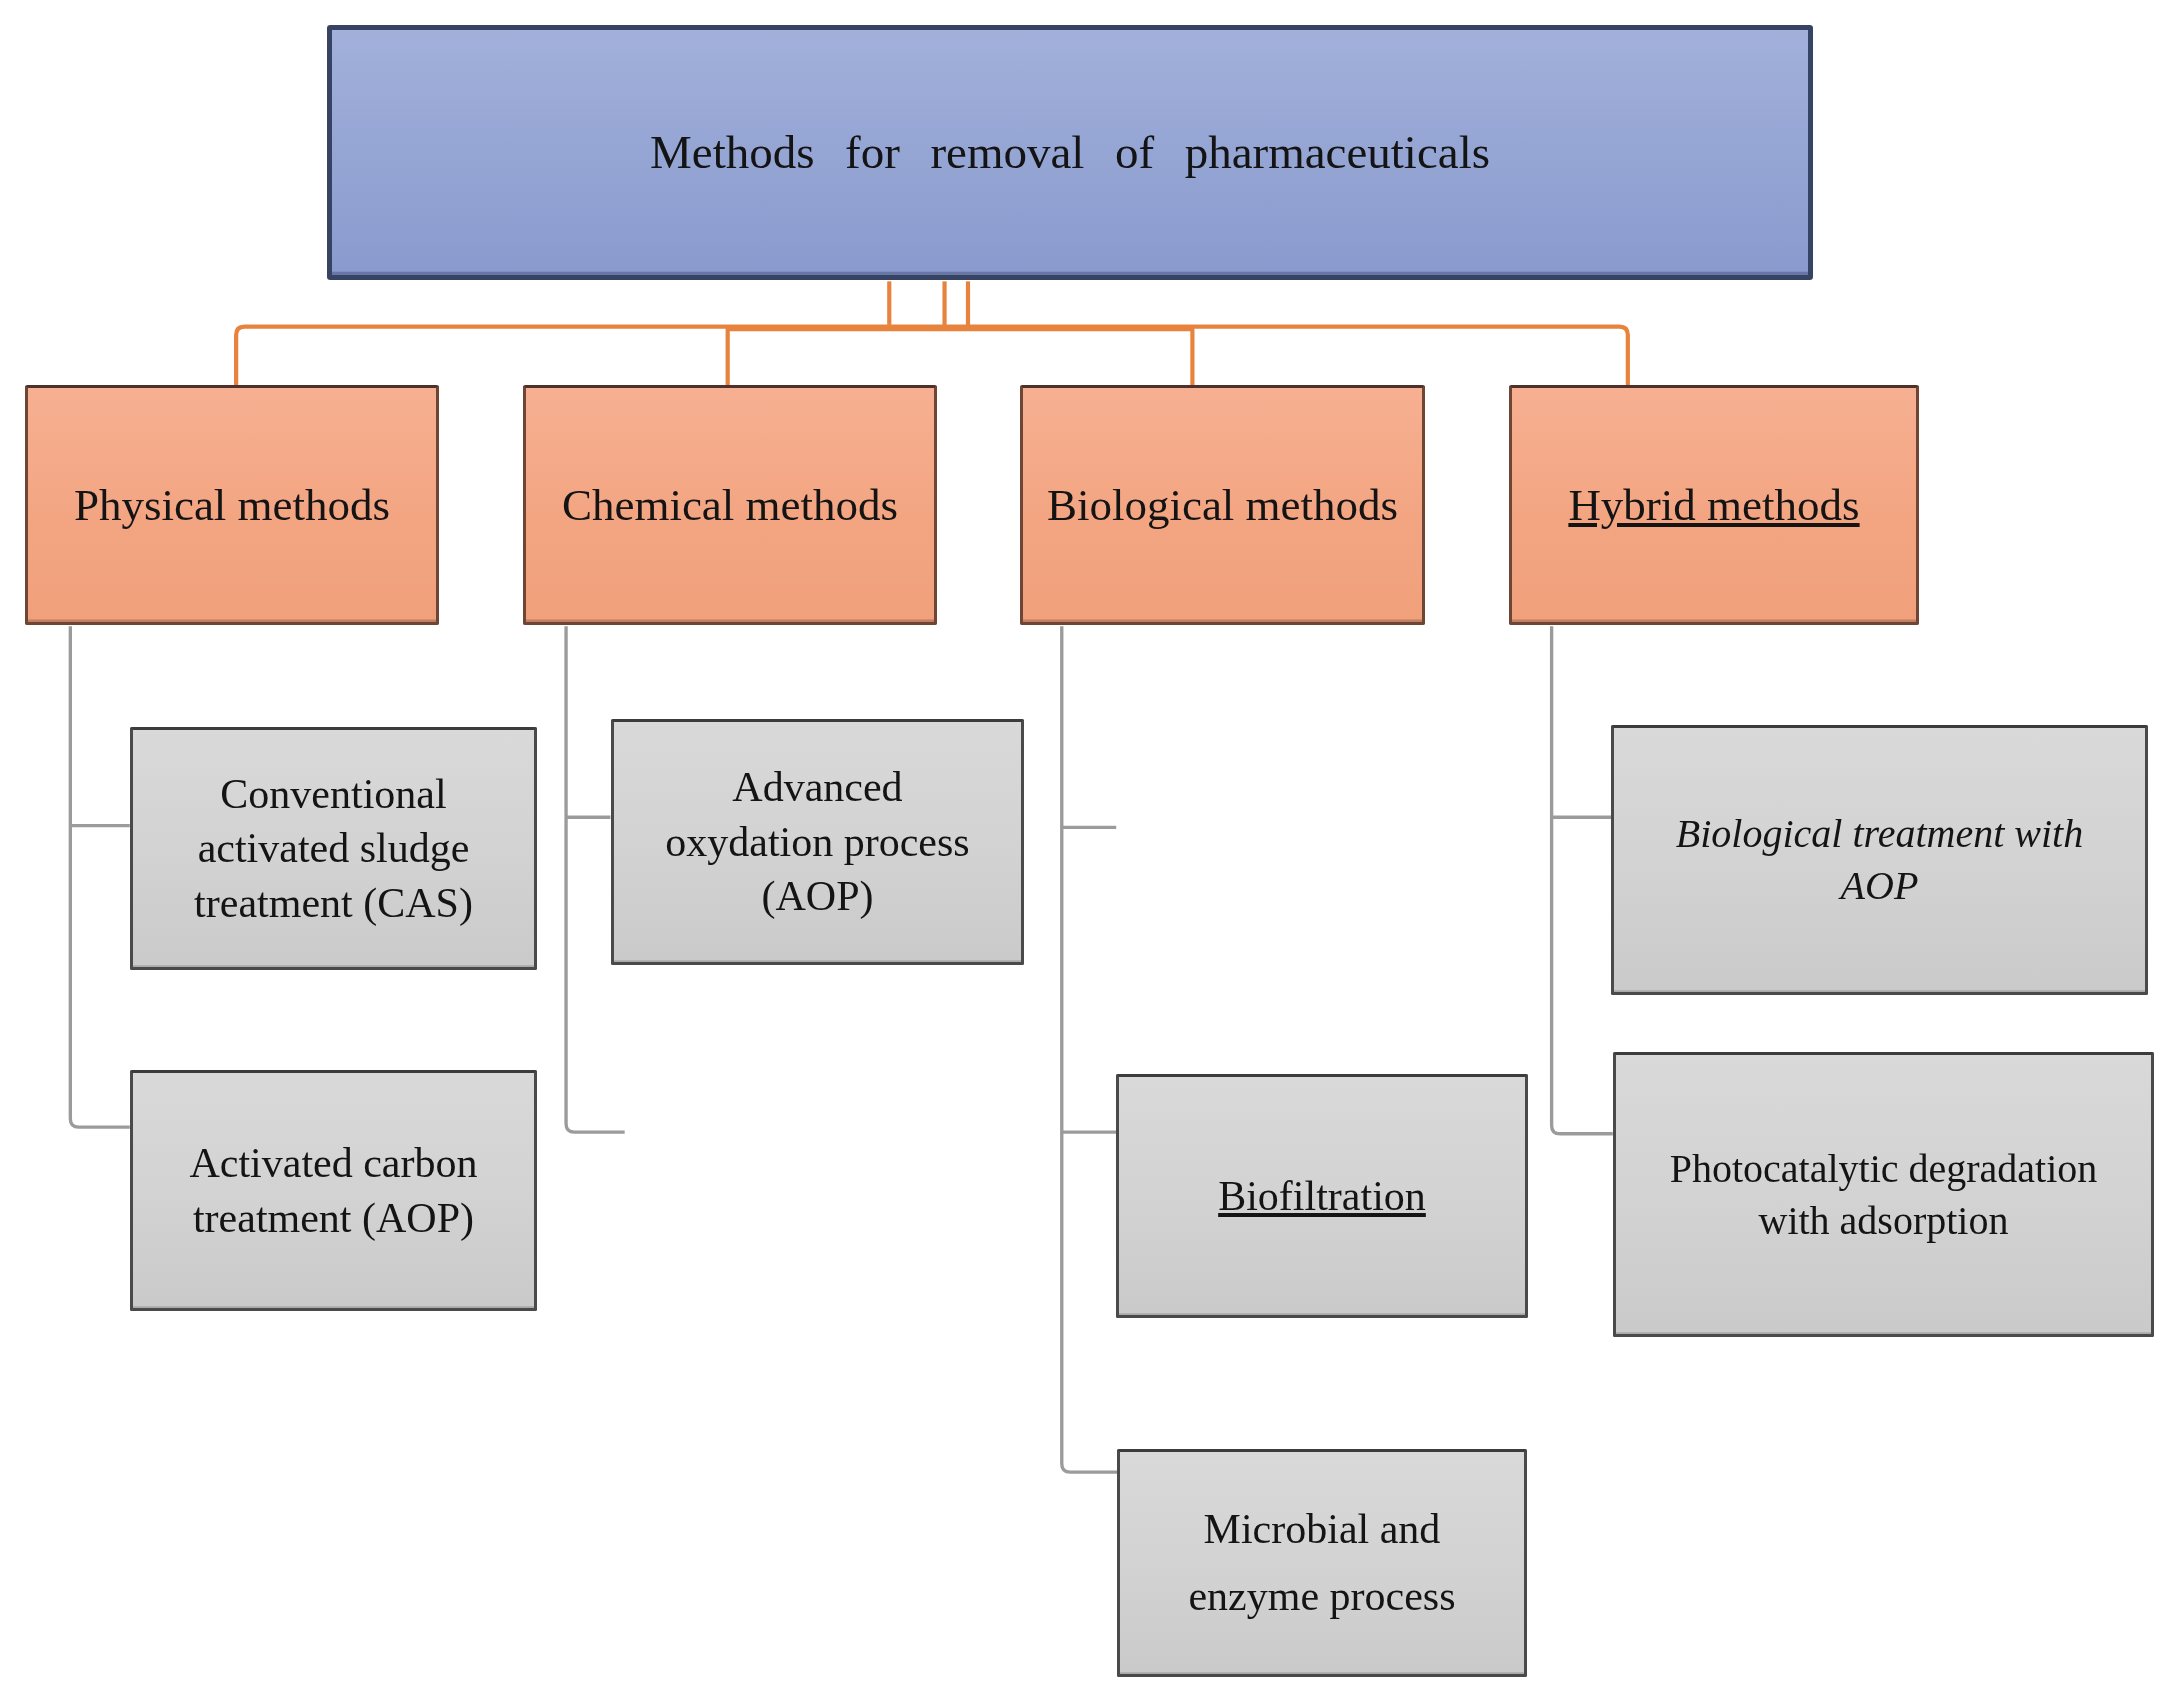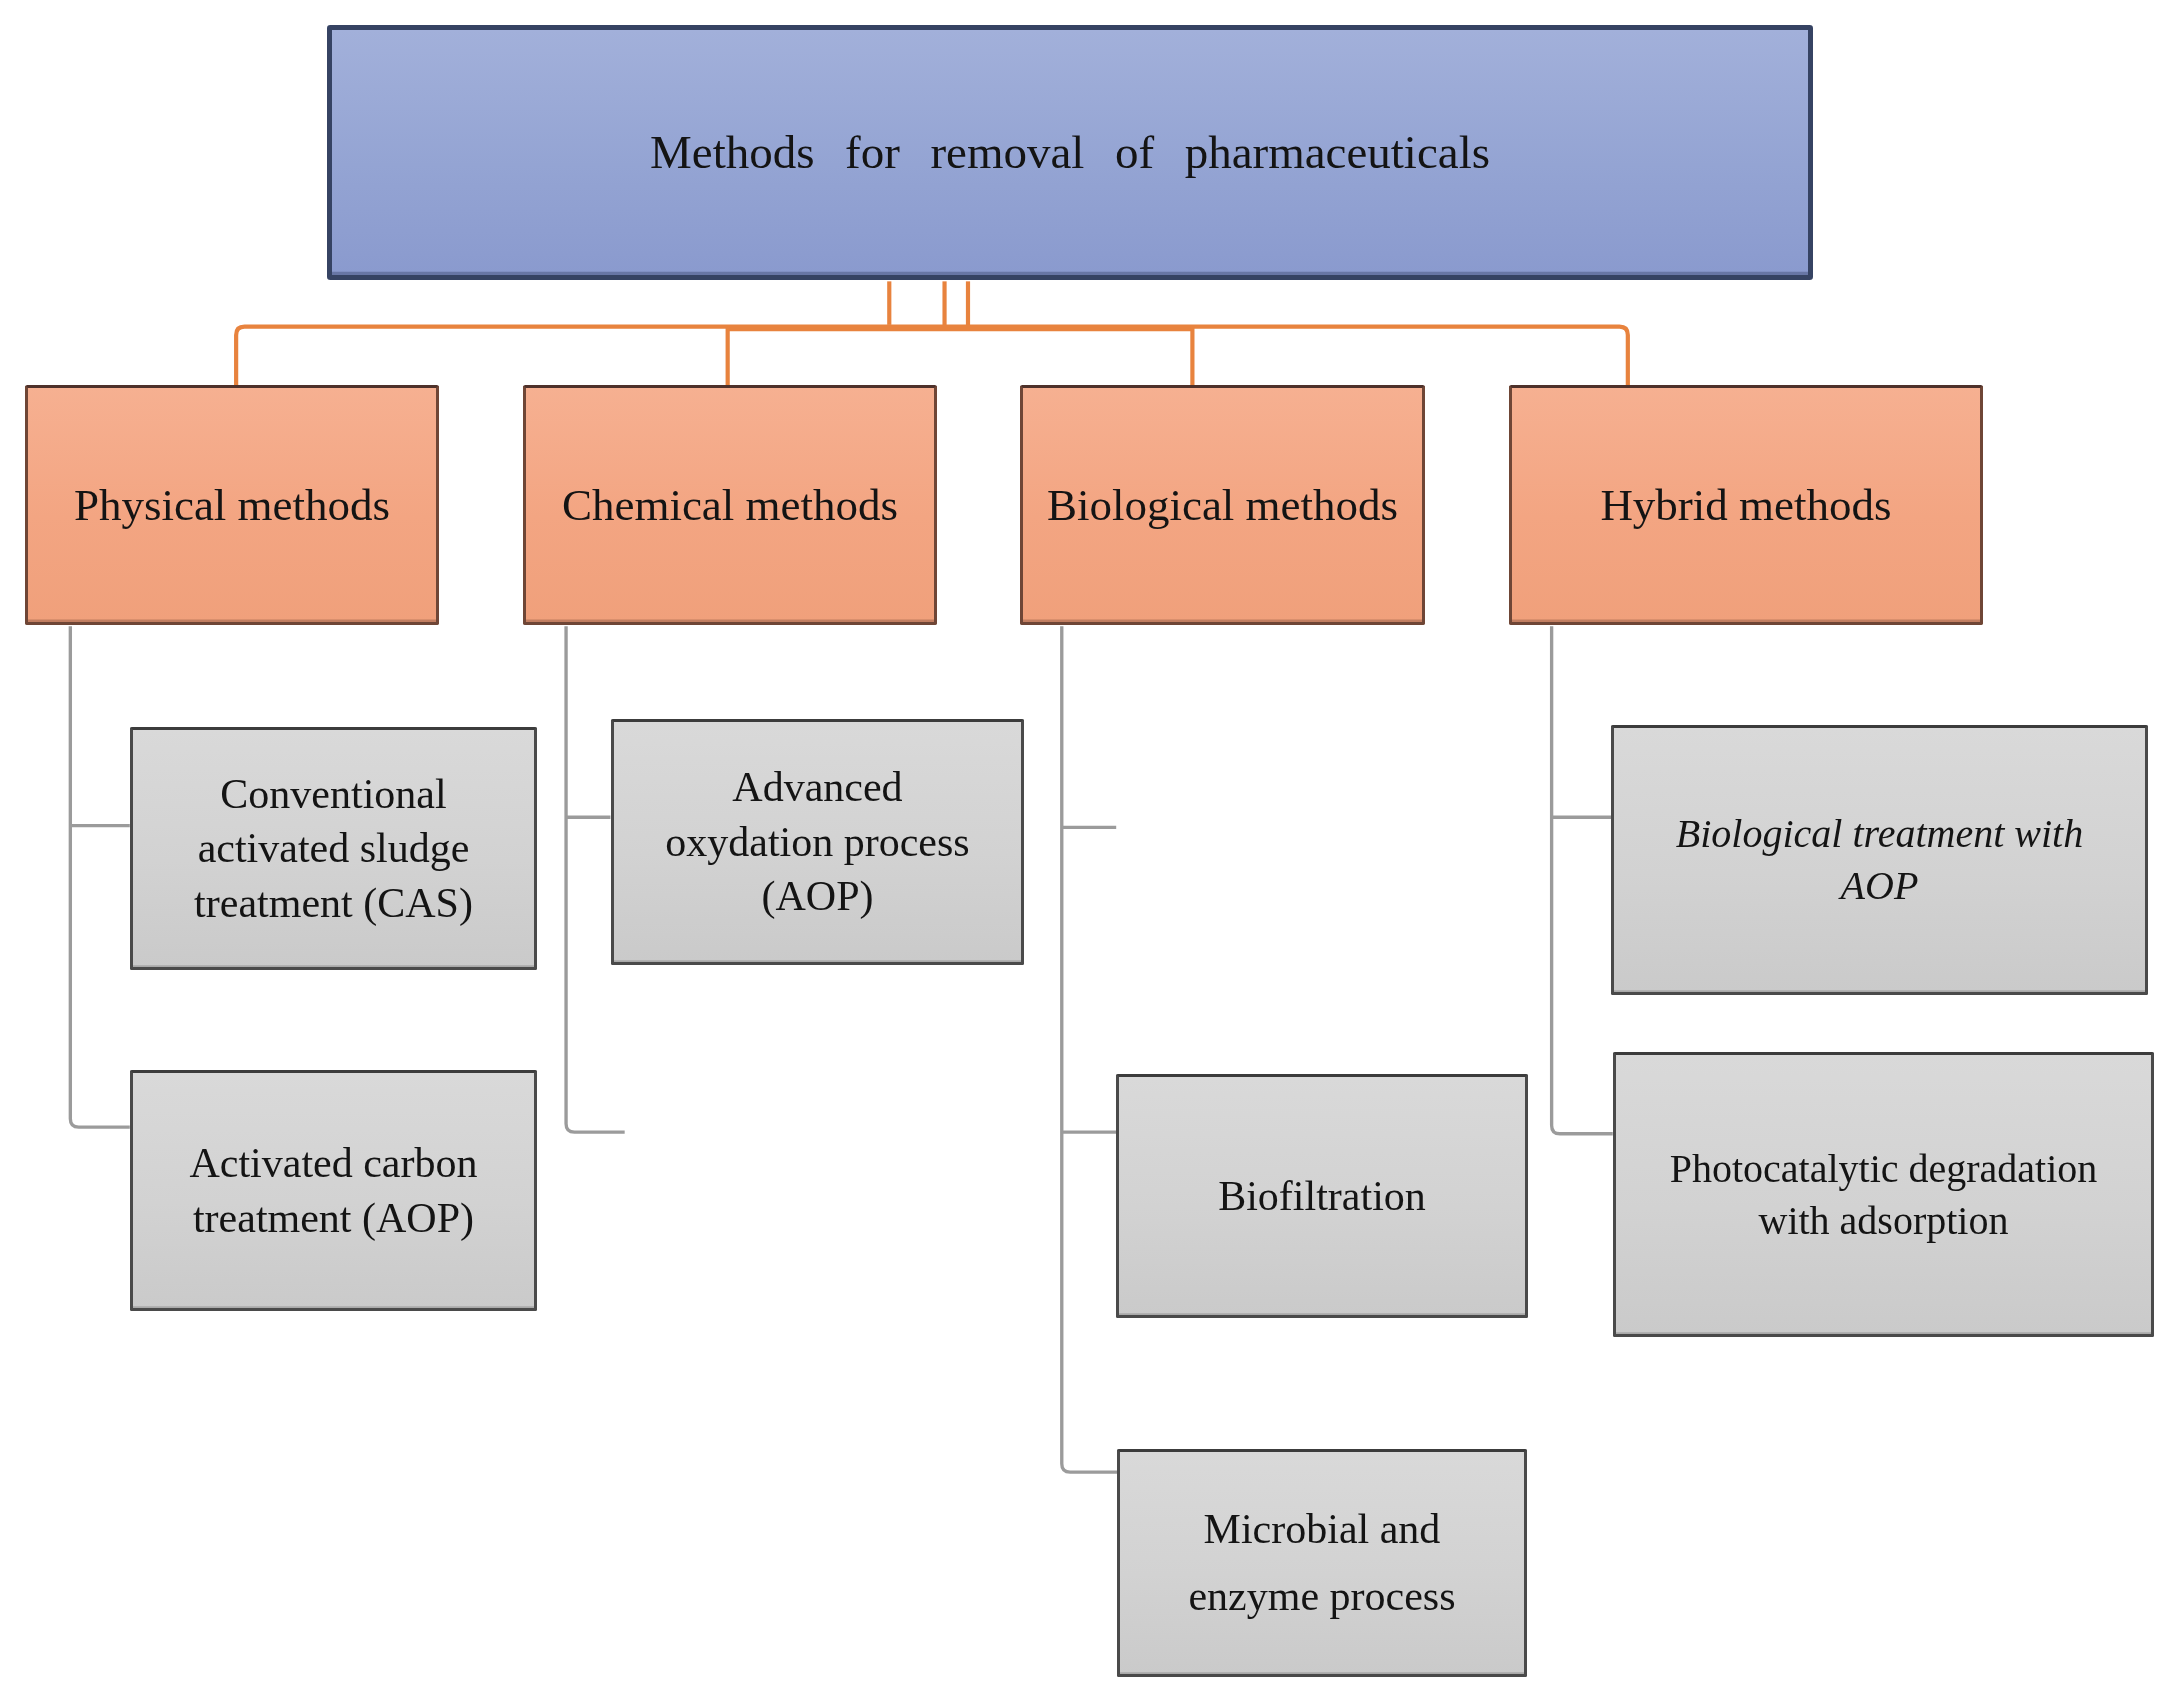--- a/index.html
+++ b/index.html
@@ -93,36 +93,36 @@
   </svg>
 
   <div class="box root" style="left:327px; top:25px; width:1486px; height:255px;">Methods for removal of pharmaceuticals</div>
 
   <div class="box category" style="left:25px; top:385px; width:414px; height:240px;">Physical methods</div>
 
   <div class="box category" style="left:523px; top:385px; width:414px; height:240px;">Chemical methods</div>
 
   <div class="box category" style="left:1020px; top:385px; width:405px; height:240px;">Biological methods</div>
 
-  <div class="box category" style="left:1509px; top:385px; width:474px; height:240px;">Hybrid methods</div>
+  <div class="box category" style="left:1509px; top:385px; width:410px; height:240px;text-decoration:underline;">Hybrid methods</div>
 
   <div class="box child" style="left:130px; top:727px; width:407px; height:243px;">Conventional
 activated sludge
 treatment (CAS)</div>
 
   <div class="box child" style="left:611px; top:719px; width:413px; height:246px;">Advanced
 oxydation process
 (AOP)</div>
 
   <div class="box child" style="left:130px; top:1070px; width:407px; height:241px;">Activated carbon
 treatment (AOP)</div>
 
 
 
-  <div class="box child" style="left:1116px; top:1074px; width:412px; height:244px;">Biofiltration</div>
+  <div class="box child" style="left:1116px; top:1074px; width:412px; height:244px;text-decoration:underline;">Biofiltration</div>
 
   <div class="box child tall-lines" style="left:1117px; top:1449px; width:410px; height:228px;">Microbial and
 enzyme process</div>
 
   <div class="box child wide" style="left:1611px; top:725px; width:537px; height:270px;font-style:italic;">Biological treatment with
 AOP</div>
 
   <div class="box child wide" style="left:1613px; top:1052px; width:541px; height:285px;">Photocatalytic degradation
 with adsorption</div>
 

